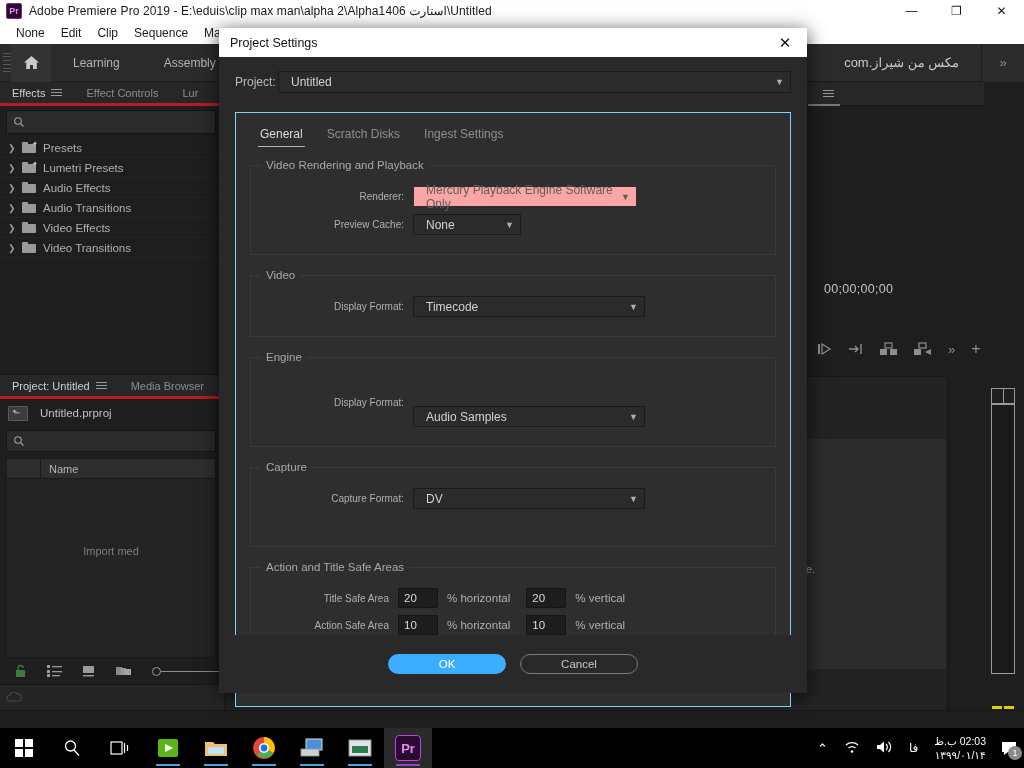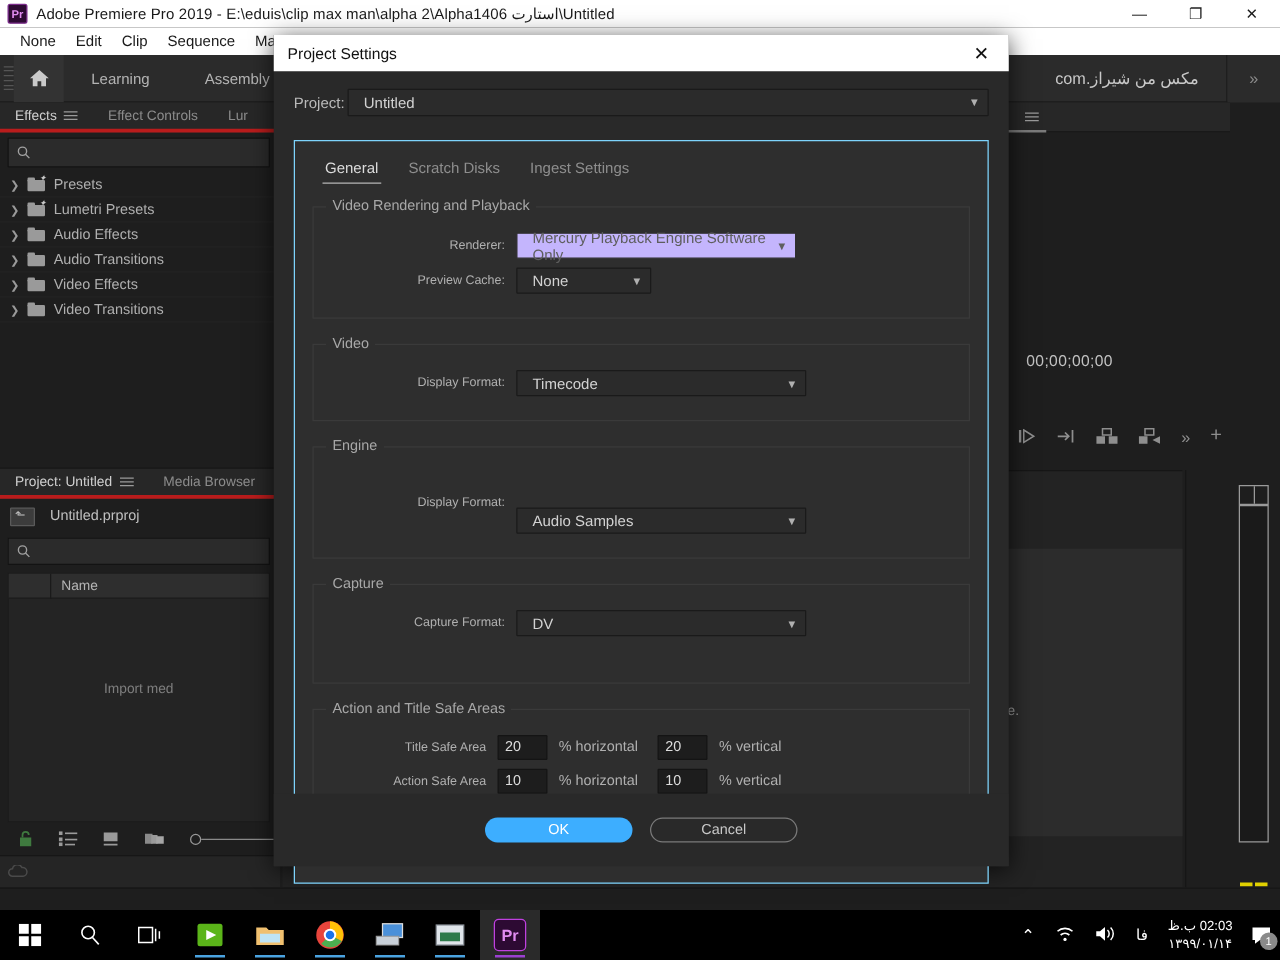--- a/index.html
+++ b/index.html
@@ -137,21 +137,21 @@
     background: #252525; border-top: 1px solid #161616; display: flex; align-items: center; padding-left: 6px;
   }
 
   
   .monitor-area {
     position: absolute; top: 82px; left: 226px; width: 572px; height: 292px;
     background: #232323;
   }
   .mon-right {
     position: absolute; top: 82px; left: 798px; width: 186px; height: 292px;
-    background: #1e1e1e; border-left: 1px solid #0f766e;
+    background: #1e1e1e; border-left: 4px solid #0f766e;
   }
   .mon-tabrow { height: 24px; background: #272727; border-bottom: 1px solid #161616; display:flex; align-items:center; }
   .timecode {
     position: absolute; left: 22px; top: 200px; font-size: 12.5px; color: #c2c2c2;
     font-family: "Liberation Sans", sans-serif; letter-spacing: 0.3px;
   }
   .mon-toolbar {
     position: absolute; left: 0; bottom: 10px; width: 186px; height: 30px;
     display: flex; align-items: center; gap: 16px; padding-left: 16px;
   }
@@ -208,21 +208,21 @@
   .proj-label { font-size: 12px; color: #b9b9b9; width: 43px; }
   .select {
     background: #2b2b2b; border: 1px solid #1a1a1a; height: 21px;
     display: flex; align-items: center; padding: 0 12px;
     font-size: 12px; color: #d2d2d2; position: relative; border-radius: 1px;
   }
   .select .chev {
     position: absolute; right: 6px; top: 50%; transform: translateY(-50%);
     font-size: 9px; color: #b0b0b0;
   }
-  .select.disabled { background: #c4b5fd; border-color: #2e2e2e; color: #5e5e5e; }
+  .select.disabled { background: #fca5a5; border-color: #2e2e2e; color: #5e5e5e; }
   .select.disabled .chev { color: #5e5e5e; }
 
   .tabs-panel {
     border: 1px solid #7dd3fc; background: #2e2e2e; min-height: 500px; padding: 0;
   }
   .dlg-tabs { display: flex; padding: 10px 14px 0 14px; gap: 4px; }
   .dlg-tab {
     font-size: 12px; color: #8e8e8e; padding: 4px 10px 6px 10px; position: relative;
   }
   .dlg-tab.active { color: #dcdcdc; }

